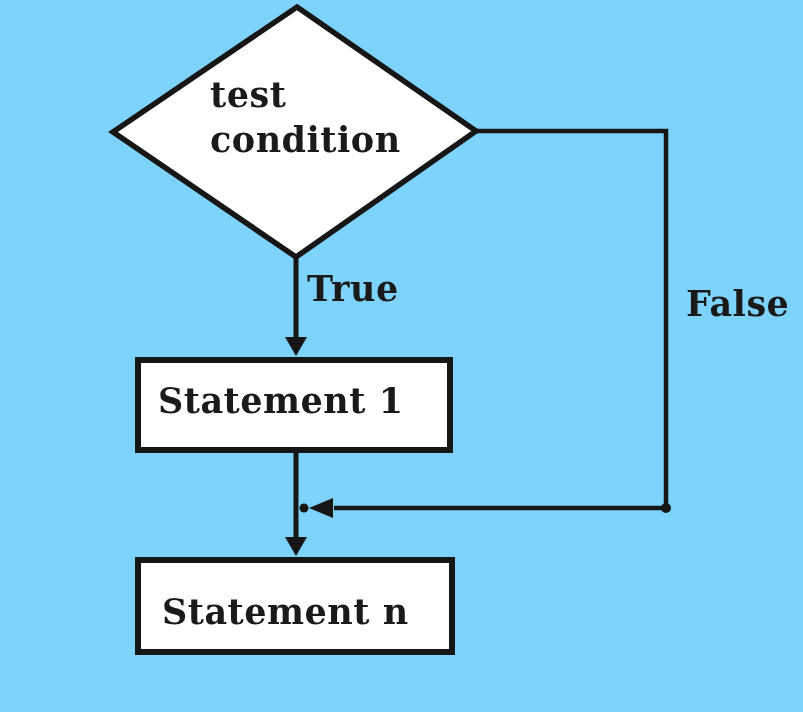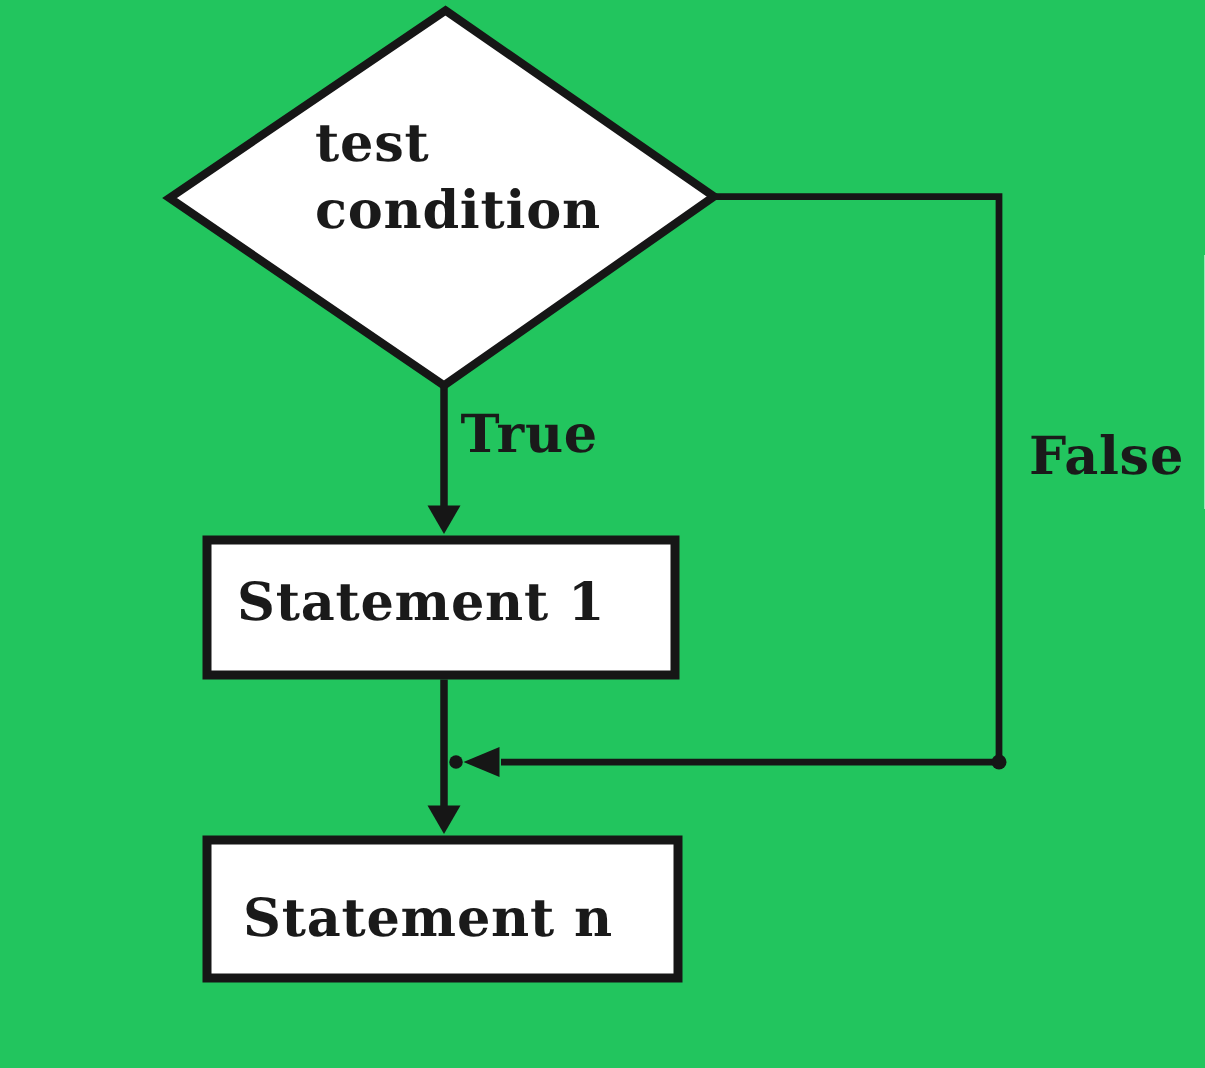--- a/index.html
+++ b/index.html
@@ -4,21 +4,21 @@
 <style>
   html, body {
     margin: 0;
     padding: 0;
     background: #ffffff;
   }
   .canvas {
     position: relative;
     width: 803px;
     height: 712px;
-    background: #22c55e;
+    background: #7dd3fc;
     overflow: hidden;
     font-family: "DejaVu Serif", "Liberation Serif", serif;
     text-align: center;
   }
   svg {
     display: block;
   }
   .flow-text {
     font-family: "DejaVu Serif", "Liberation Serif", serif;
     font-weight: bold;

